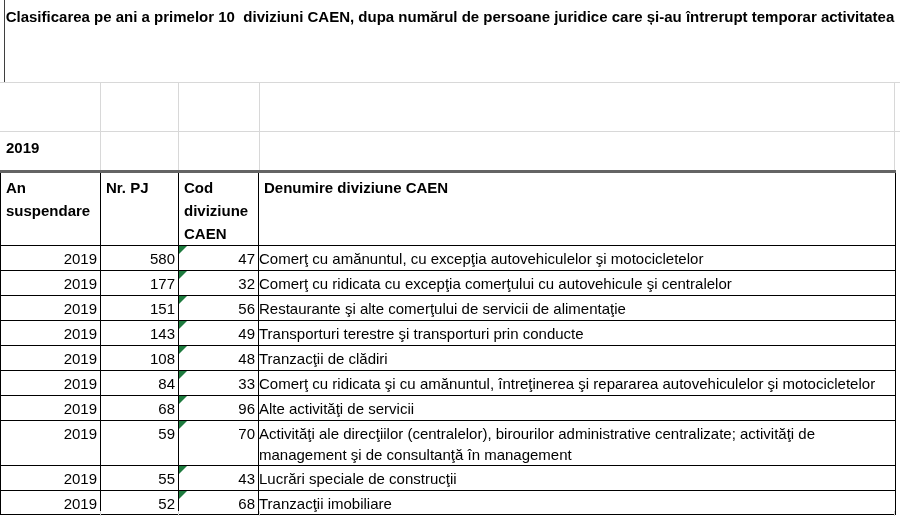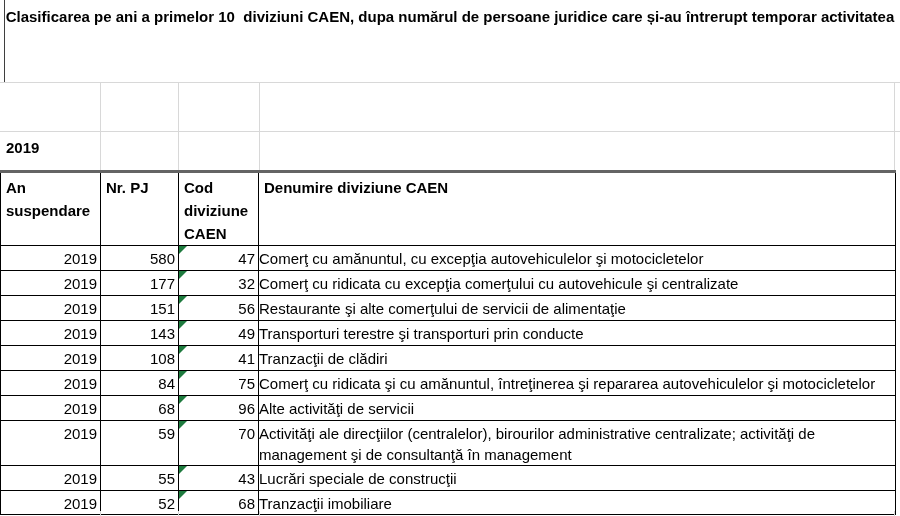--- a/index.html
+++ b/index.html
@@ -72,44 +72,44 @@
       <tr class="h25">
         <td class="num">2019</td>
         <td class="num">580</td>
         <td class="cod"><span class="tri"></span><span>47</span></td>
         <td class="desc">Comerţ cu amănuntul, cu excepţia autovehiculelor şi motocicletelor</td>
       </tr>
       <tr class="h25">
         <td class="num">2019</td>
         <td class="num">177</td>
         <td class="cod"><span class="tri"></span><span>32</span></td>
-        <td class="desc">Comerţ cu ridicata cu excepţia comerţului cu autovehicule şi centralizate</td>
+        <td class="desc">Comerţ cu ridicata cu excepţia comerţului cu autovehicule şi centralelor</td>
       </tr>
       <tr class="h25">
         <td class="num">2019</td>
         <td class="num">151</td>
         <td class="cod"><span class="tri"></span><span>56</span></td>
         <td class="desc">Restaurante şi alte comerţului de servicii de alimentaţie</td>
       </tr>
       <tr class="h25">
         <td class="num">2019</td>
         <td class="num">143</td>
         <td class="cod"><span class="tri"></span><span>49</span></td>
         <td class="desc">Transporturi terestre şi transporturi prin conducte</td>
       </tr>
       <tr class="h25">
         <td class="num">2019</td>
         <td class="num">108</td>
-        <td class="cod"><span class="tri"></span><span>41</span></td>
+        <td class="cod"><span class="tri"></span><span>48</span></td>
         <td class="desc">Tranzacţii de clădiri</td>
       </tr>
       <tr class="h25">
         <td class="num">2019</td>
         <td class="num">84</td>
-        <td class="cod"><span class="tri"></span><span>75</span></td>
+        <td class="cod"><span class="tri"></span><span>33</span></td>
         <td class="desc">Comerţ cu ridicata şi cu amănuntul, întreţinerea şi repararea autovehiculelor şi motocicletelor</td>
       </tr>
       <tr class="h25">
         <td class="num">2019</td>
         <td class="num">68</td>
         <td class="cod"><span class="tri"></span><span>96</span></td>
         <td class="desc">Alte activităţi de servicii</td>
       </tr>
       <tr class="h45">
         <td class="num">2019</td>

